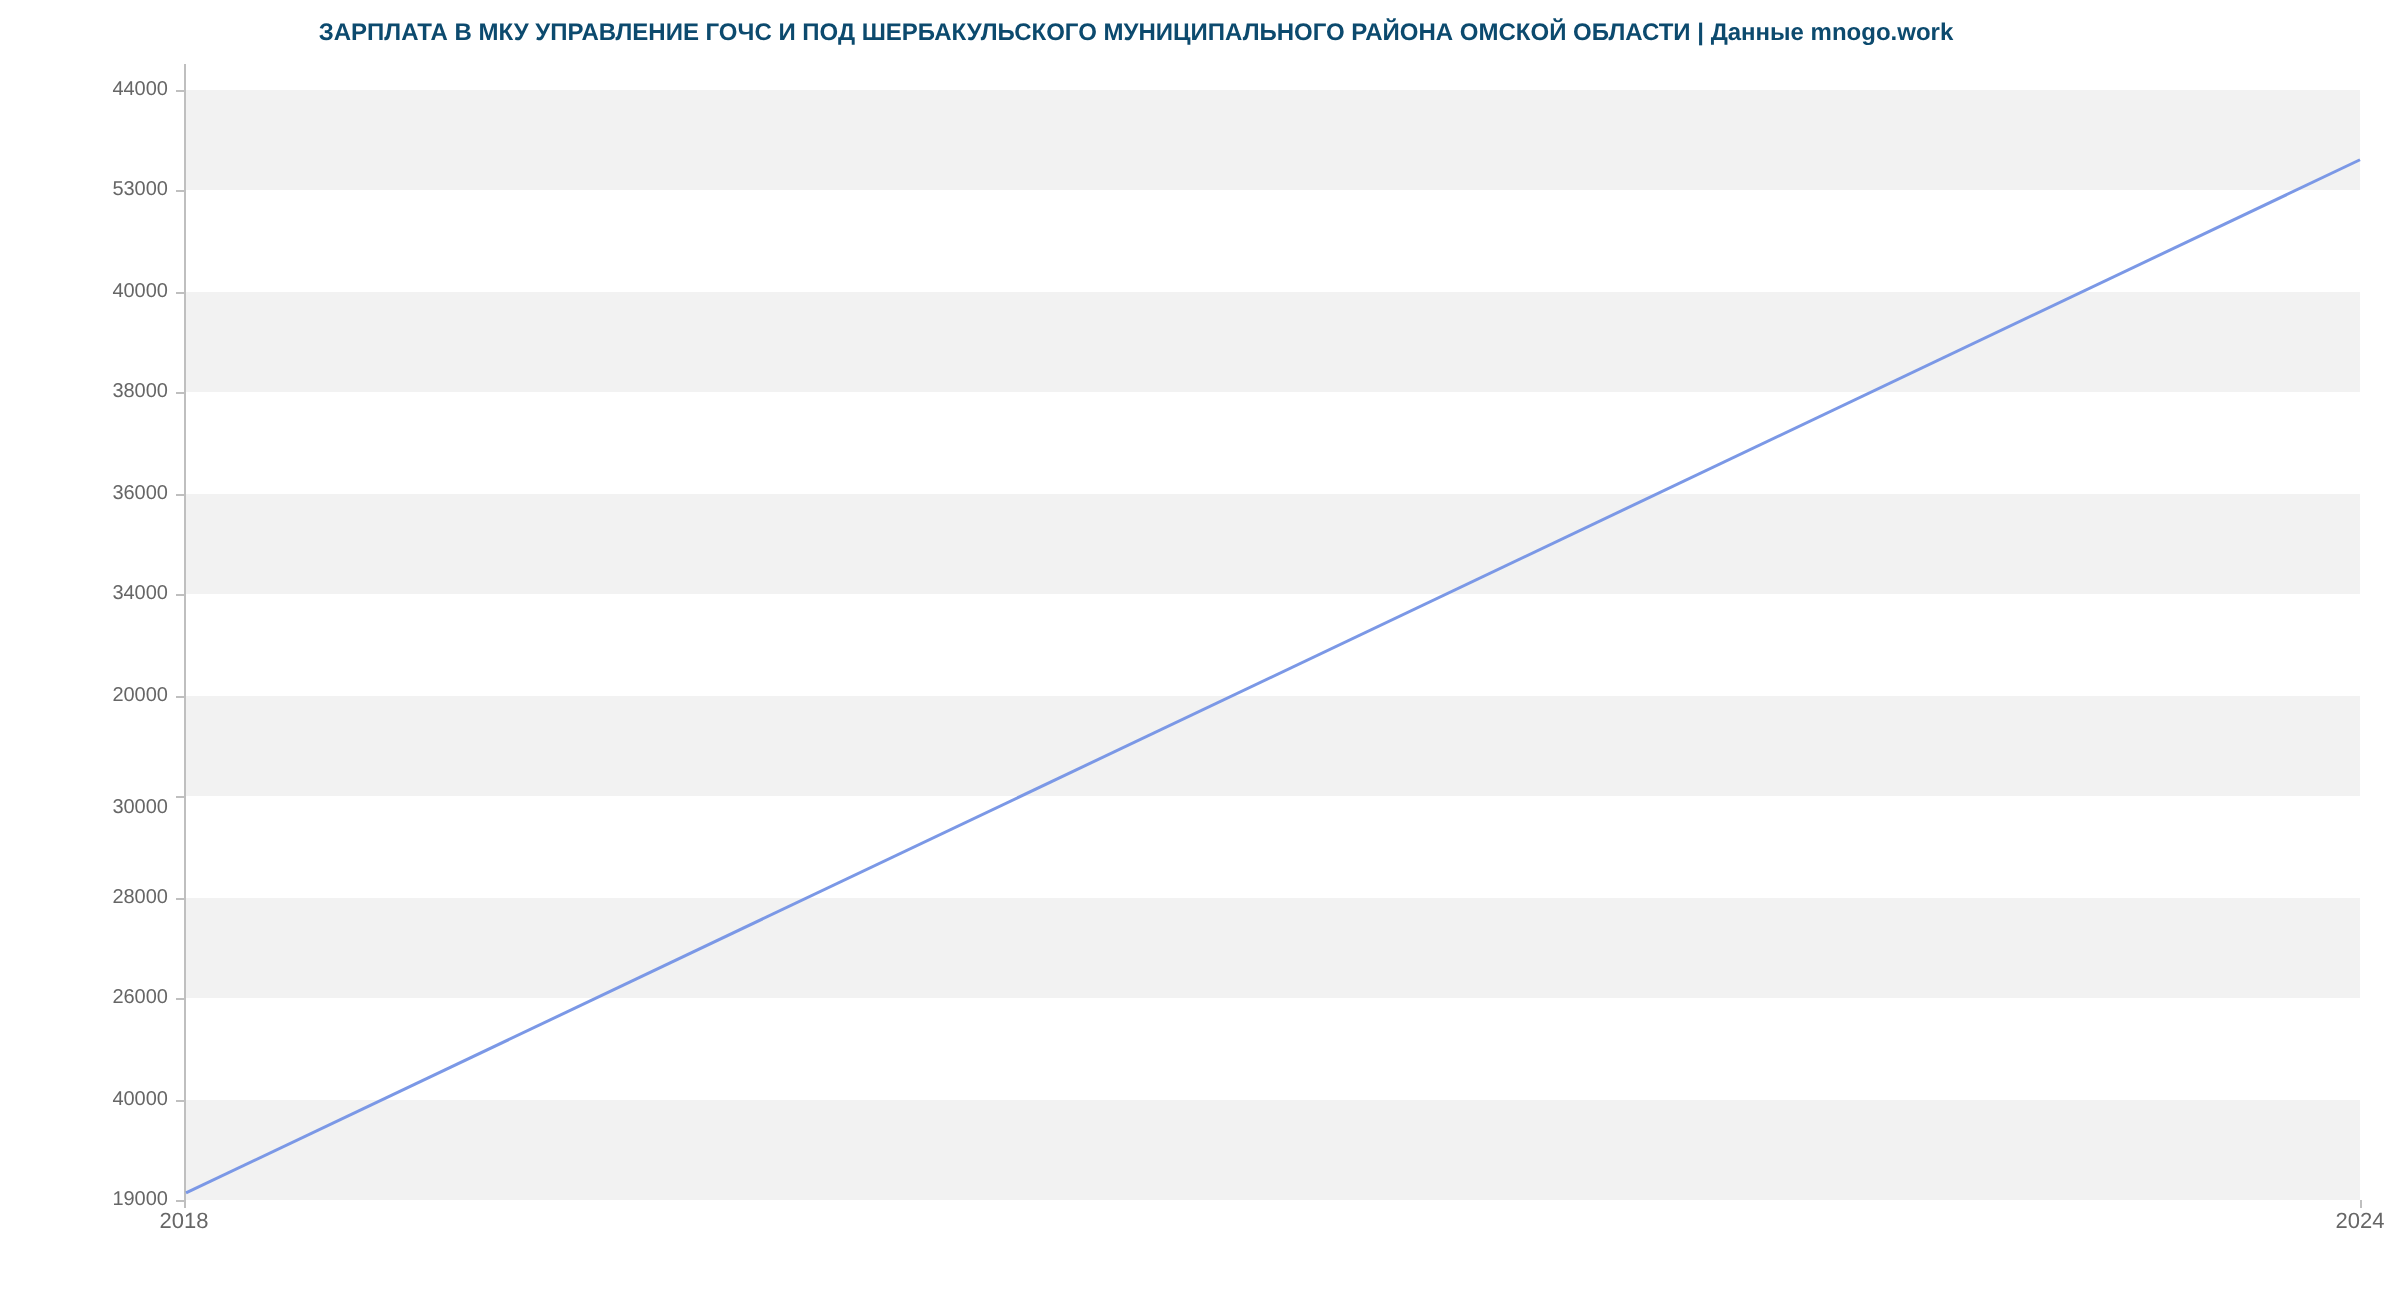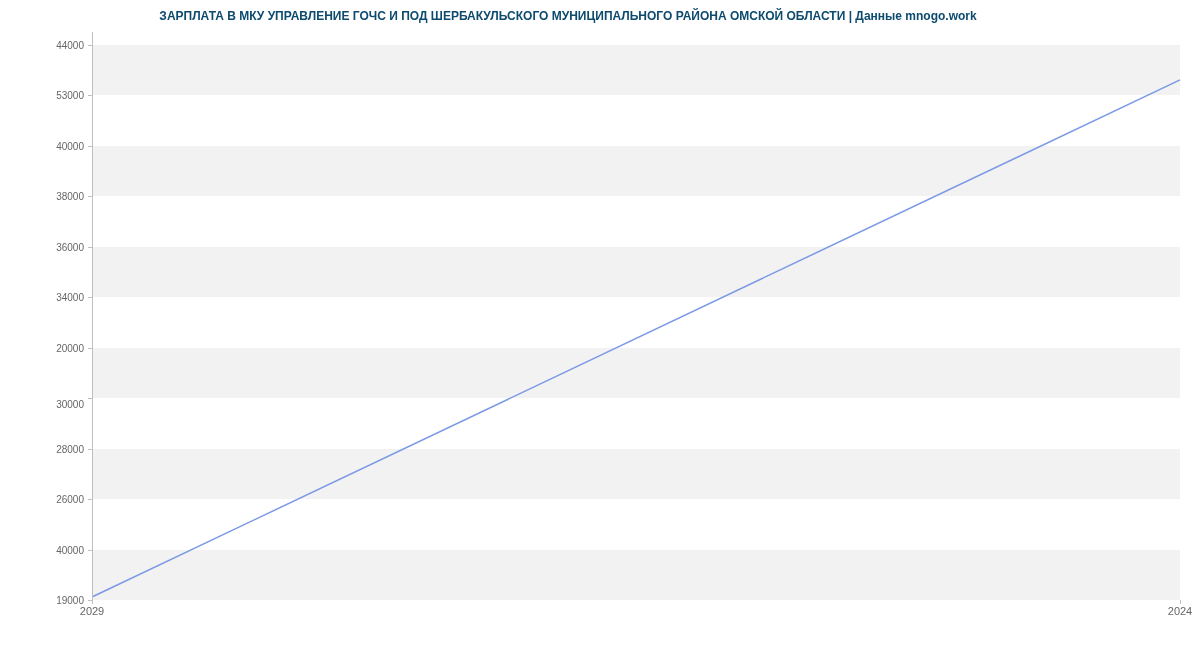--- a/index.html
+++ b/index.html
@@ -114,17 +114,17 @@
     <div class="y-tick-label" style="top: 246.578px; text-align: right;">36000</div>
     <div class="y-tick-mark" style="top: 246.578px;"></div>
     <div class="y-tick-label" style="top: 196.089px;">38000</div>
     <div class="y-tick-mark" style="top: 196.089px;"></div>
     <div class="y-tick-label" style="top: 145.6px;">40000</div>
     <div class="y-tick-mark" style="top: 145.6px;"></div>
     <div class="y-tick-label" style="top: 95.1111px;">53000</div>
     <div class="y-tick-mark" style="top: 95.1111px;"></div>
     <div class="y-tick-label" style="top: 44.6222px;">44000</div>
     <div class="y-tick-mark" style="top: 44.6222px;"></div>
-    <div class="x-tick-label" style="left: 92px;">2029</div>
+    <div class="x-tick-label" style="left: 92px;">2018</div>
     <div class="x-tick-mark" style="left: 92px;"></div>
     <div class="x-tick-label" style="left: 1180px;">2024</div>
     <div class="x-tick-mark" style="left: 1180px;"></div>
   </div>
 
 </body></html>

